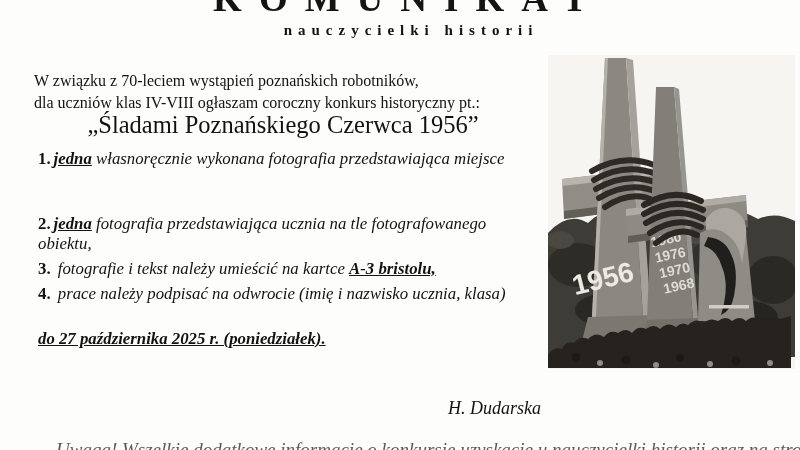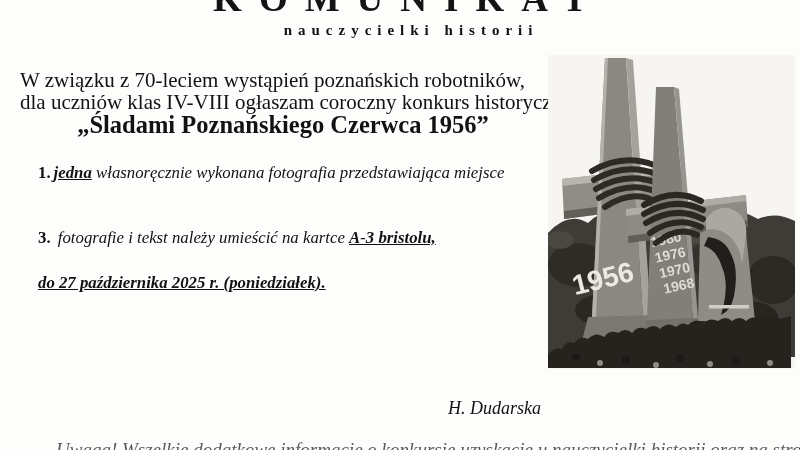--- a/index.html
+++ b/index.html
@@ -12,27 +12,27 @@
     position:absolute;top:-23px;left:0;width:800px;text-align:center;
     font-weight:bold;font-size:37px;letter-spacing:17px;text-indent:17px;
     color:#141414;white-space:nowrap;
   }
   .hdr-sub{
     position:absolute;top:22px;left:0;width:800px;text-align:center;
     font-weight:bold;font-size:15px;letter-spacing:6px;text-indent:6px;
     white-space:nowrap;
     padding-left:8px;
   }
-  .intro{position:absolute;left:20px;top:70px;width:540px;font-size:21px;line-height:21.5px;}
+  .intro{position:absolute;left:34px;top:70px;width:540px;font-size:16px;line-height:21.5px;}
   .intro div{white-space:nowrap;}
   .contest{
     position:absolute;left:28px;top:111px;width:510px;text-align:center;
-    font-weight:bold;font-size:24.5px;white-space:nowrap;
+    font-weight:normal;font-size:24.5px;white-space:nowrap;
   }
-  .rules{position:absolute;left:38px;top:149px;width:545px;font-size:16.8px;line-height:20px;font-style:italic;margin-top:14px;}
+  .rules{position:absolute;left:38px;top:149px;width:545px;font-size:16.8px;line-height:20px;font-style:italic;}
   .rule{margin:0 0 5px 0;}
   .num{font-style:normal;font-weight:bold;margin-right:3px;}
   .emph{font-weight:bold;text-decoration:underline;}
   .u{text-decoration:underline;}
   .r5{font-weight:bold;}
   .r5 .num{font-style:italic;}
   .sig{position:absolute;left:448px;top:398px;font-size:18px;font-style:italic;}
   .cutoff{
     position:absolute;left:56px;top:439px;font-size:19px;font-style:italic;
     color:#5a5a5a;white-space:nowrap;width:744px;overflow:hidden;
@@ -55,23 +55,26 @@
 
   <div class="contest">„Śladami Poznańskiego Czerwca 1956”</div>
 
   <div class="rules">
 
     <p class="rule"><b class="num">1.</b><b class="emph">jedna</b><span> własnoręcznie wykonana fotografia przedstawiająca miejsce</span><br>
       <br>
       <br>
       </p>
 
+    <p class="rule"><b class="num">2.</b><b class="emph">jedna</b><span> fotografia przedstawiająca ucznia na tle fotografowanego</span><br>
+      <span>obiektu,</span></p>
 
     <p class="rule"><b class="num">3.</b><span> fotografie i tekst należy umieścić na kartce </span><b class="emph">A-3 bristolu,</b></p>
 
+    <p class="rule"><b class="num">4.</b><span> prace należy podpisać na odwrocie (imię i nazwisko ucznia, klasa)</span></p>
 
     <p class="rule r5"><br>
       <span class="u">do 27 października 2025 r. (poniedziałek).</span></p>
 
   </div>
 
   <div class="sig">H. Dudarska</div>
 
   <div class="cutoff">Uwaga! Wszelkie dodatkowe informacje o konkursie uzyskacie u nauczycielki historii oraz na stronie szkoły.</div>
 

